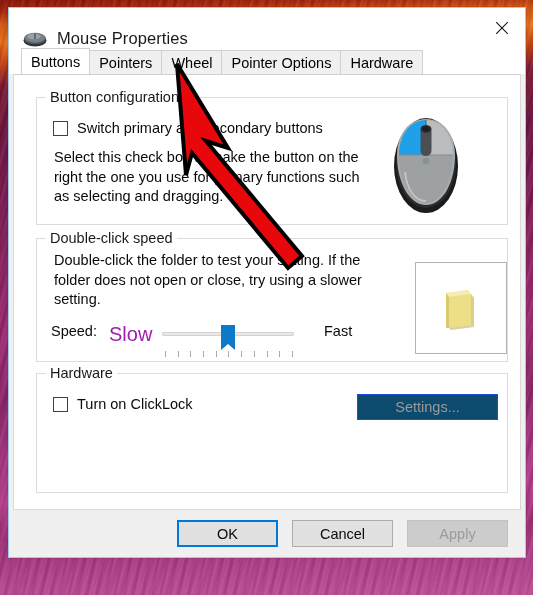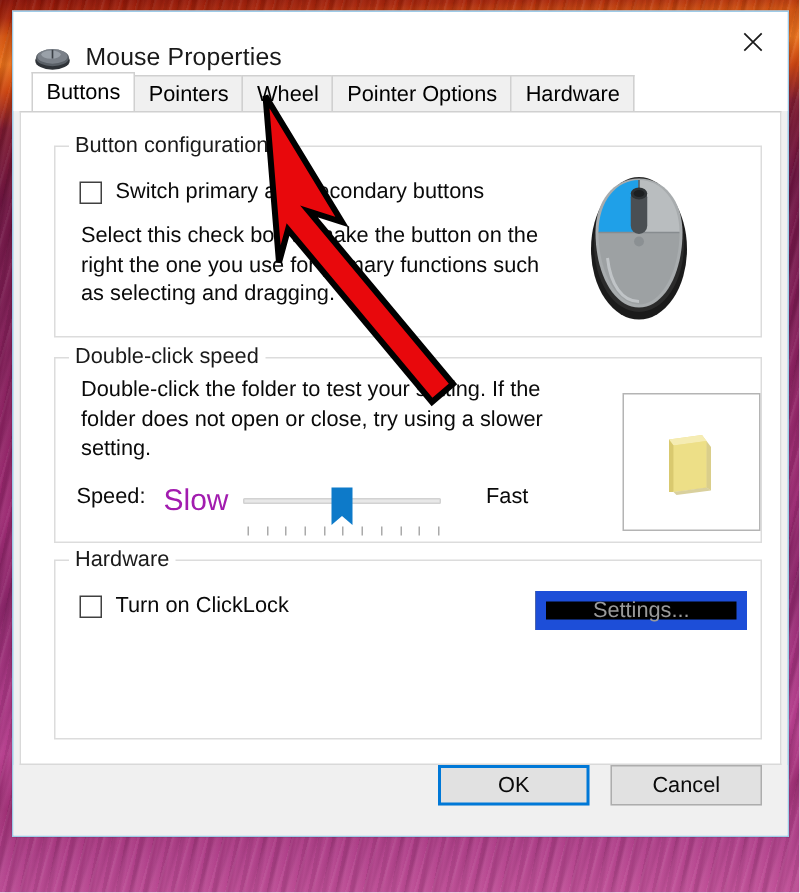--- a/index.html
+++ b/index.html
@@ -193,33 +193,33 @@
     width: 128px; height: 7px;
     display: flex; justify-content: space-between;
   }
   #slider-ticks i { display: block; width: 1px; height: 6px; background: #aaa; }
 
   
   #settings-btn {
     position: absolute;
     left: 320px; top: 20px;
     width: 141px; height: 26px;
-    background: #000000;
-    border: 7px solid #1d4ed8;
+    background: #0c4a6e;
+    border: 1px solid #1d4ed8;
     color: #9a9a9a;
     font-size: 14.5px;
     display: flex; align-items: center; justify-content: center;
     cursor: default;
   }
 
   
   #footer {
     flex: 0 0 auto;
     height: 47px;
-    display: flex; align-items: flex-start; justify-content: flex-end;
+    display: flex; align-items: center; justify-content: flex-end;
     padding-right: 17px;
     gap: 14px;
     background: #f0f0f0;
   }
   .dlgbtn {
     width: 101px; height: 27px;
     font-size: 14.5px;
     display: flex; align-items: center; justify-content: center;
     background: #e1e1e1;
     border: 1px solid #adadad;
@@ -378,20 +378,23 @@
 
     </div>
 
     <div id="footer">
       <div class="dlgbtn default">
         <span>OK</span>
       </div>
       <div class="dlgbtn">
         <span>Cancel</span>
       </div>
+      <div class="dlgbtn disabled">
+        <span>Apply</span>
+      </div>
     </div>
 
   </div>
 
   <svg id="annotation-arrow" viewBox="0 0 533 595">
     <path d="M177 64
              L228 148
              L206 141
              L302 256
              L288 268

